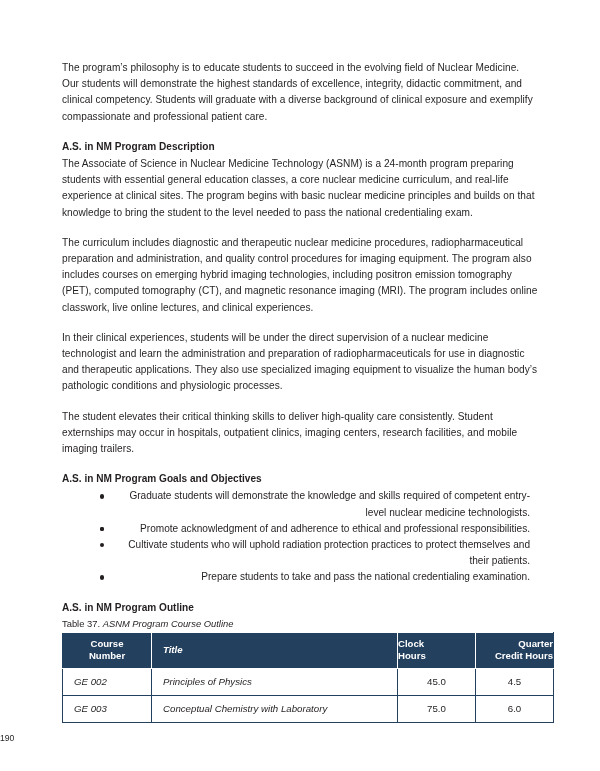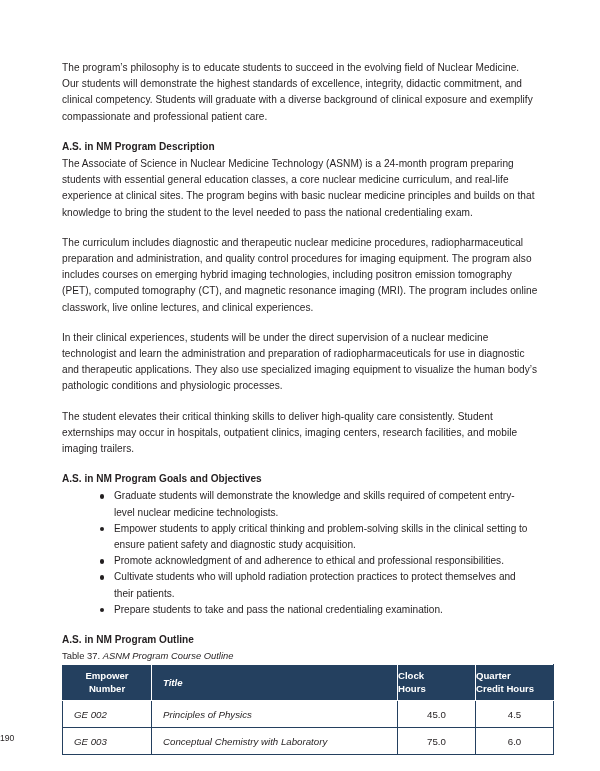--- a/index.html
+++ b/index.html
@@ -40,20 +40,21 @@
     margin: 0 0 1px 0;
     font-size: 10.1px;
     line-height: 16.2px;
     font-weight: bold;
     color: #231f20;
   }
   ul.goals {
     margin: 0 8px 14px 0;
     padding: 0;
     list-style: none;
+    text-align: right;
   }
   ul.goals li {
     position: relative;
     margin: 0 0 0 0;
     padding: 0 0 0 52px;
     font-size: 10.1px;
     line-height: 16.2px;
     color: #231f20;
   }
   ul.goals li .bullet {
@@ -99,21 +100,21 @@
     text-align: left;
     padding-left: 11px;
     width: 234px;
     font-style: italic;
   }
   table.course-table th.th-clock {
     text-align: left;
     width: 77px;
   }
   table.course-table th.th-credit {
-    text-align: left;
+    text-align: right;
     width: 77px;
     border-right: 1px solid #24405f;
   }
   table.course-table td {
     font-size: 9.7px;
     line-height: 13px;
     font-style: italic;
     color: #231f20;
     border: 1px solid #24405f;
     padding: 6px 0 6px 0;
@@ -159,21 +160,20 @@
     <p class="para">The student elevates their critical thinking skills to deliver high-quality care consistently. Student externships may occur in hospitals, outpatient clinics, imaging centers, research facilities, and mobile imaging trailers.</p>
 
     <h2 class="heading">A.S. in NM Program Goals and Objectives</h2>
     <ul class="goals">
       <li>
         <span class="bullet"></span>
         <span>Graduate students will demonstrate the knowledge and skills required of competent entry-level nuclear medicine technologists.</span>
       </li>
       <li>
         <span class="bullet"></span>
-        <span>Empower students to apply critical thinking and problem-solving skills in the clinical setting to ensure patient safety and diagnostic study acquisition.</span>
       </li>
       <li>
         <span class="bullet"></span>
         <span>Promote acknowledgment of and adherence to ethical and professional responsibilities.</span>
       </li>
       <li>
         <span class="bullet"></span>
         <span>Cultivate students who will uphold radiation protection practices to protect themselves and their patients.</span>
       </li>
       <li>
@@ -185,21 +185,21 @@
     <h2 class="heading">A.S. in NM Program Outline</h2>
     <div class="caption">
       <span>Table 37.</span>
       <span class="cap-italic">ASNM Program Course Outline</span>
     </div>
 
     <table class="course-table">
       <thead>
         <tr>
           <th class="th-course">
-            <span>Empower</span><br>
+            <span>Course</span><br>
             <span>Number</span>
           </th>
           <th class="th-title">Title</th>
           <th class="th-clock">
             <span>Clock</span><br>
             <span>Hours</span>
           </th>
           <th class="th-credit">
             <span>Quarter</span><br>
             <span>Credit Hours</span>

